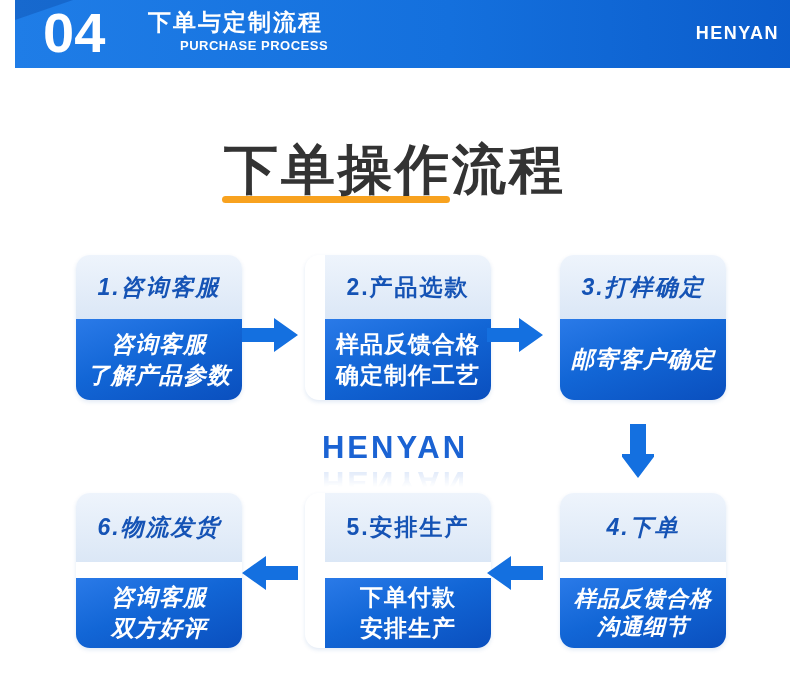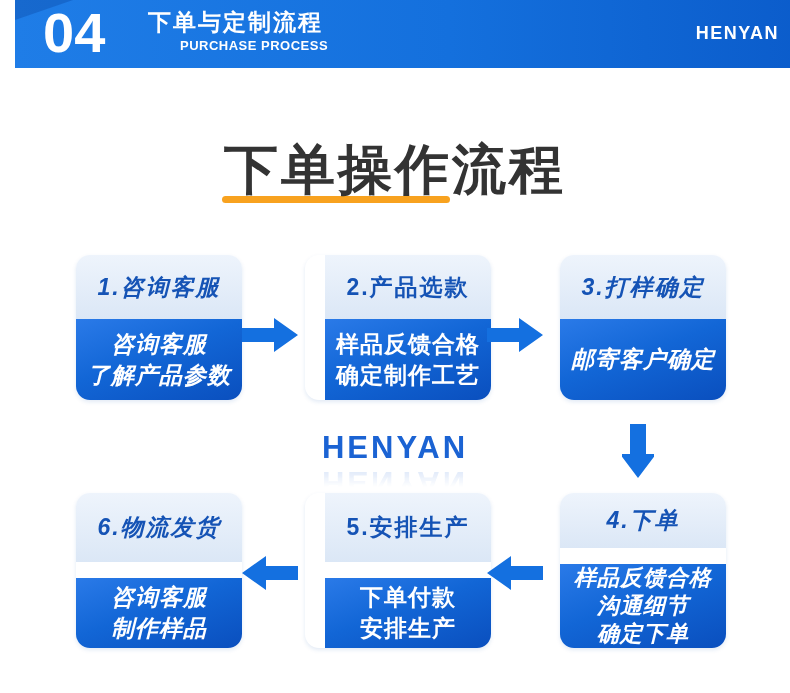--- a/index.html
+++ b/index.html
@@ -121,38 +121,37 @@
   <div class="arrow-down">
     <svg viewBox="0 0 32 54">
         <path fill="#1470e0" d="M8 0 h16 v30 h10 L16 54 L-2 30 H8 Z"></path>
       </svg>
   </div>
 
   <div class="step row2 pos-c1">
     <div class="step-header">6.物流发货</div>
     <div class="step-body">
       <div class="ln">咨询客服</div>
-      <div class="ln">制作样品</div>
+      <div class="ln">双方好评</div>
     </div>
   </div>
 
   <div class="step row2 pos-c2">
     <div class="step-header">5.安排生产</div>
     <div class="step-body">
       <div class="ln">下单付款</div>
       <div class="ln">安排生产</div>
     </div>
   </div>
 
   <div class="step row2 pos-c3">
     <div class="step-header">4.下单</div>
     <div class="step-body tight">
       <div class="ln">样品反馈合格</div>
       <div class="ln">沟通细节</div>
-      <div class="ln">确定下单</div>
     </div>
   </div>
 
   <div class="arrow arrow-flip a-r2a">
     <svg viewBox="0 0 56 34">
         <path fill="#1470e0" d="M0 10 h32 V0 L56 17 L32 34 V24 H0 Z"></path>
       </svg>
   </div>
   <div class="arrow arrow-flip a-r2b">
     <svg viewBox="0 0 56 34">

